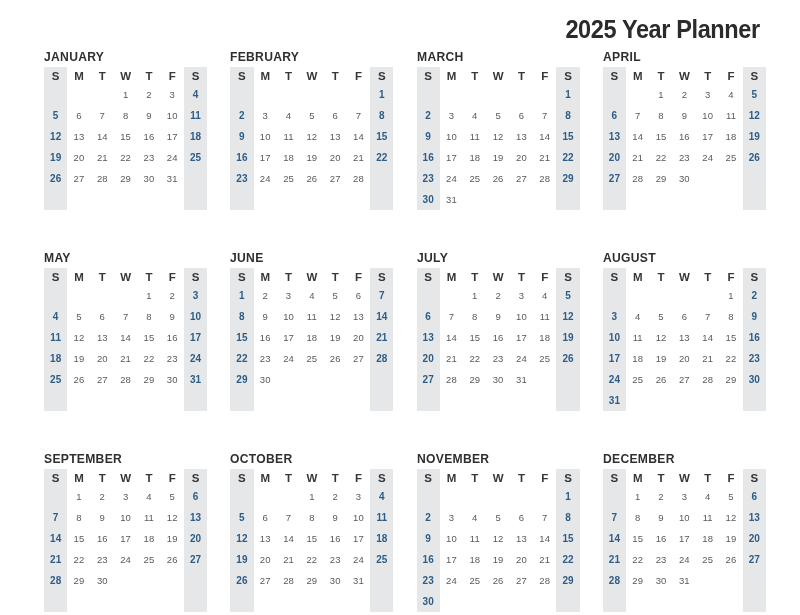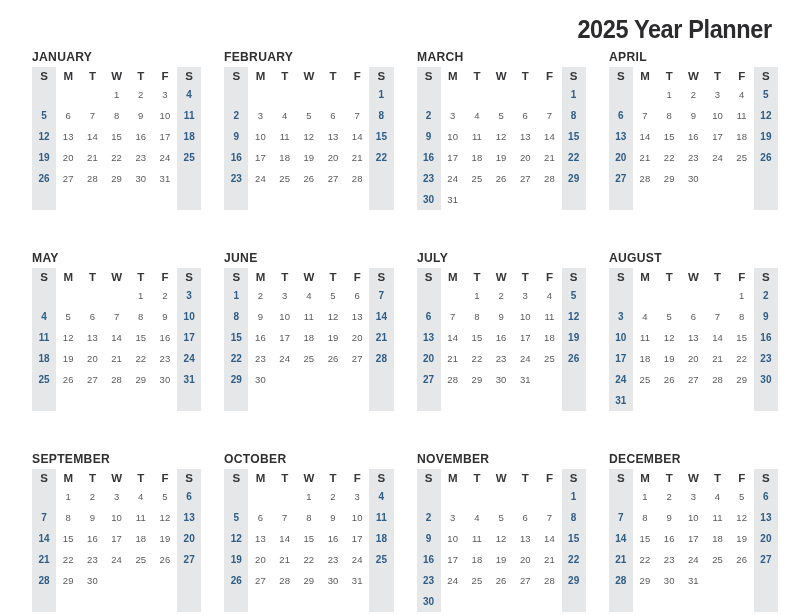--- a/index.html
+++ b/index.html
@@ -12,21 +12,21 @@
     height: 615px;
     font-family: "Liberation Sans", sans-serif;
     color: #3f3f42;
     overflow: hidden;
   }
   .planner {
     position: relative;
     width: 800px;
     height: 615px;
     box-sizing: border-box;
-    padding: 0 22px;
+    padding: 0 34px;
   }
   .title-bar {
     height: 44px;
     display: flex;
     align-items: flex-end;
     justify-content: flex-end;
     padding-right: 6px;
     box-sizing: border-box;
   }
   .planner-title {

